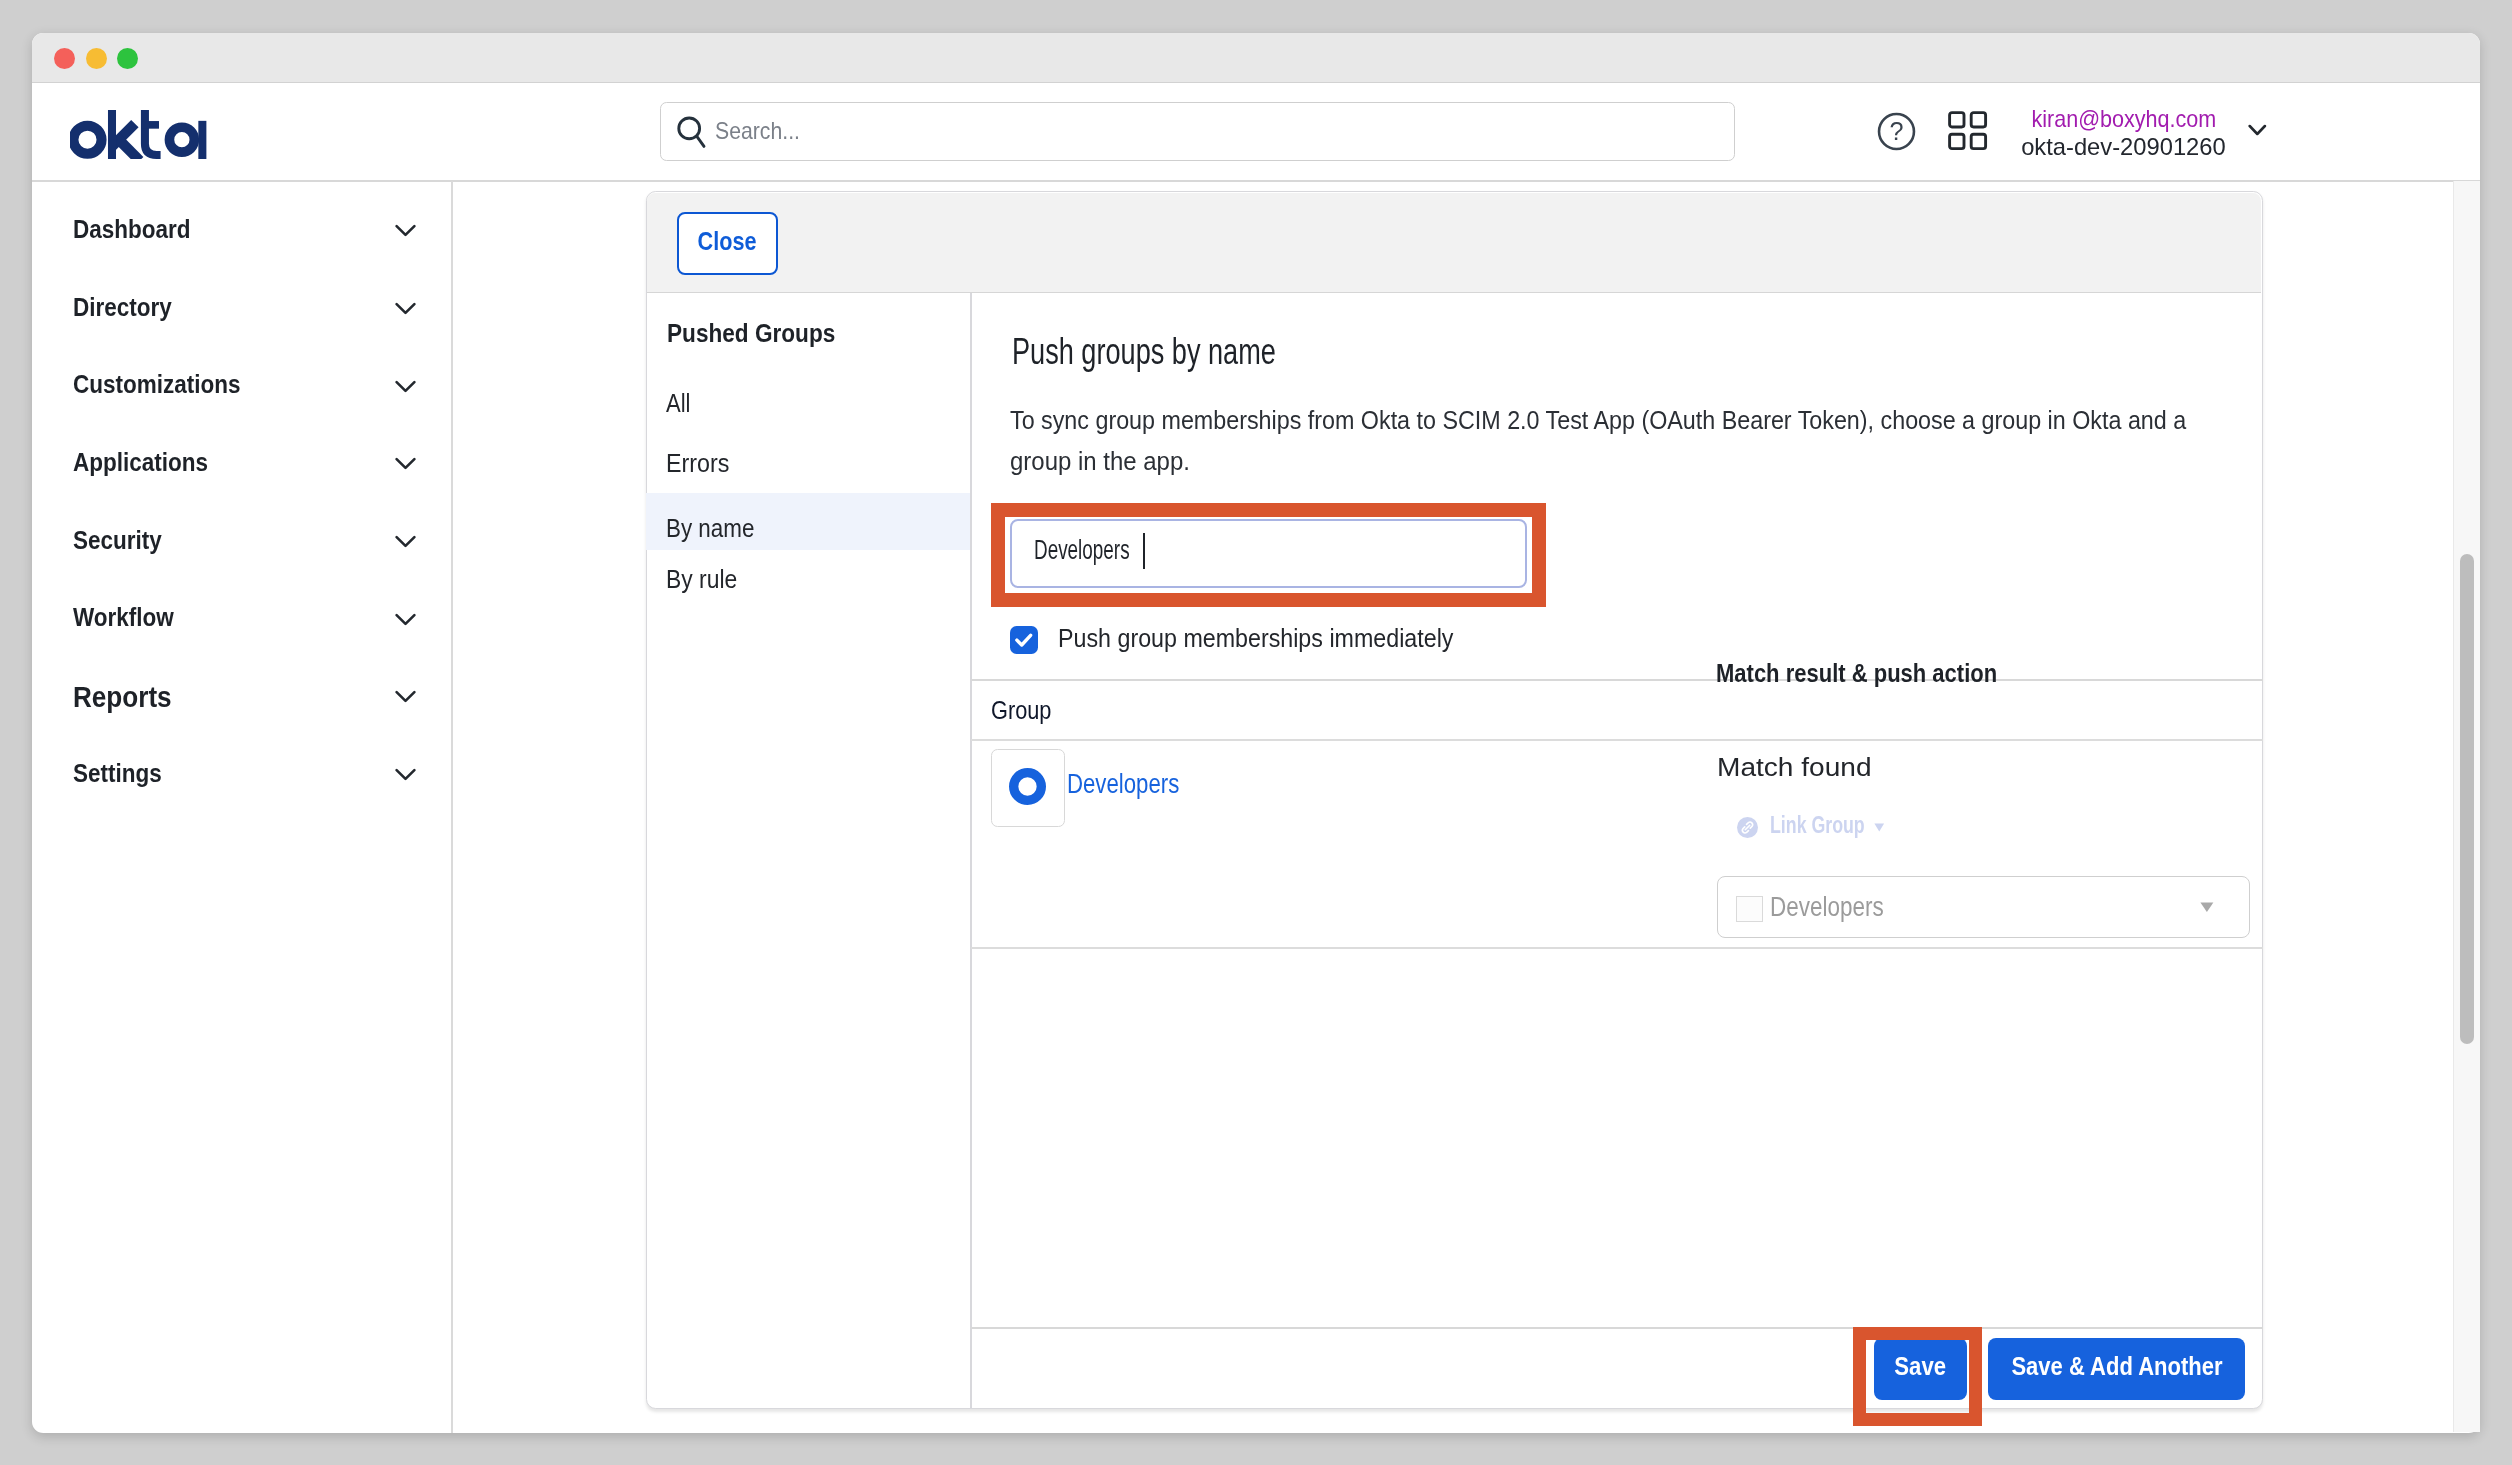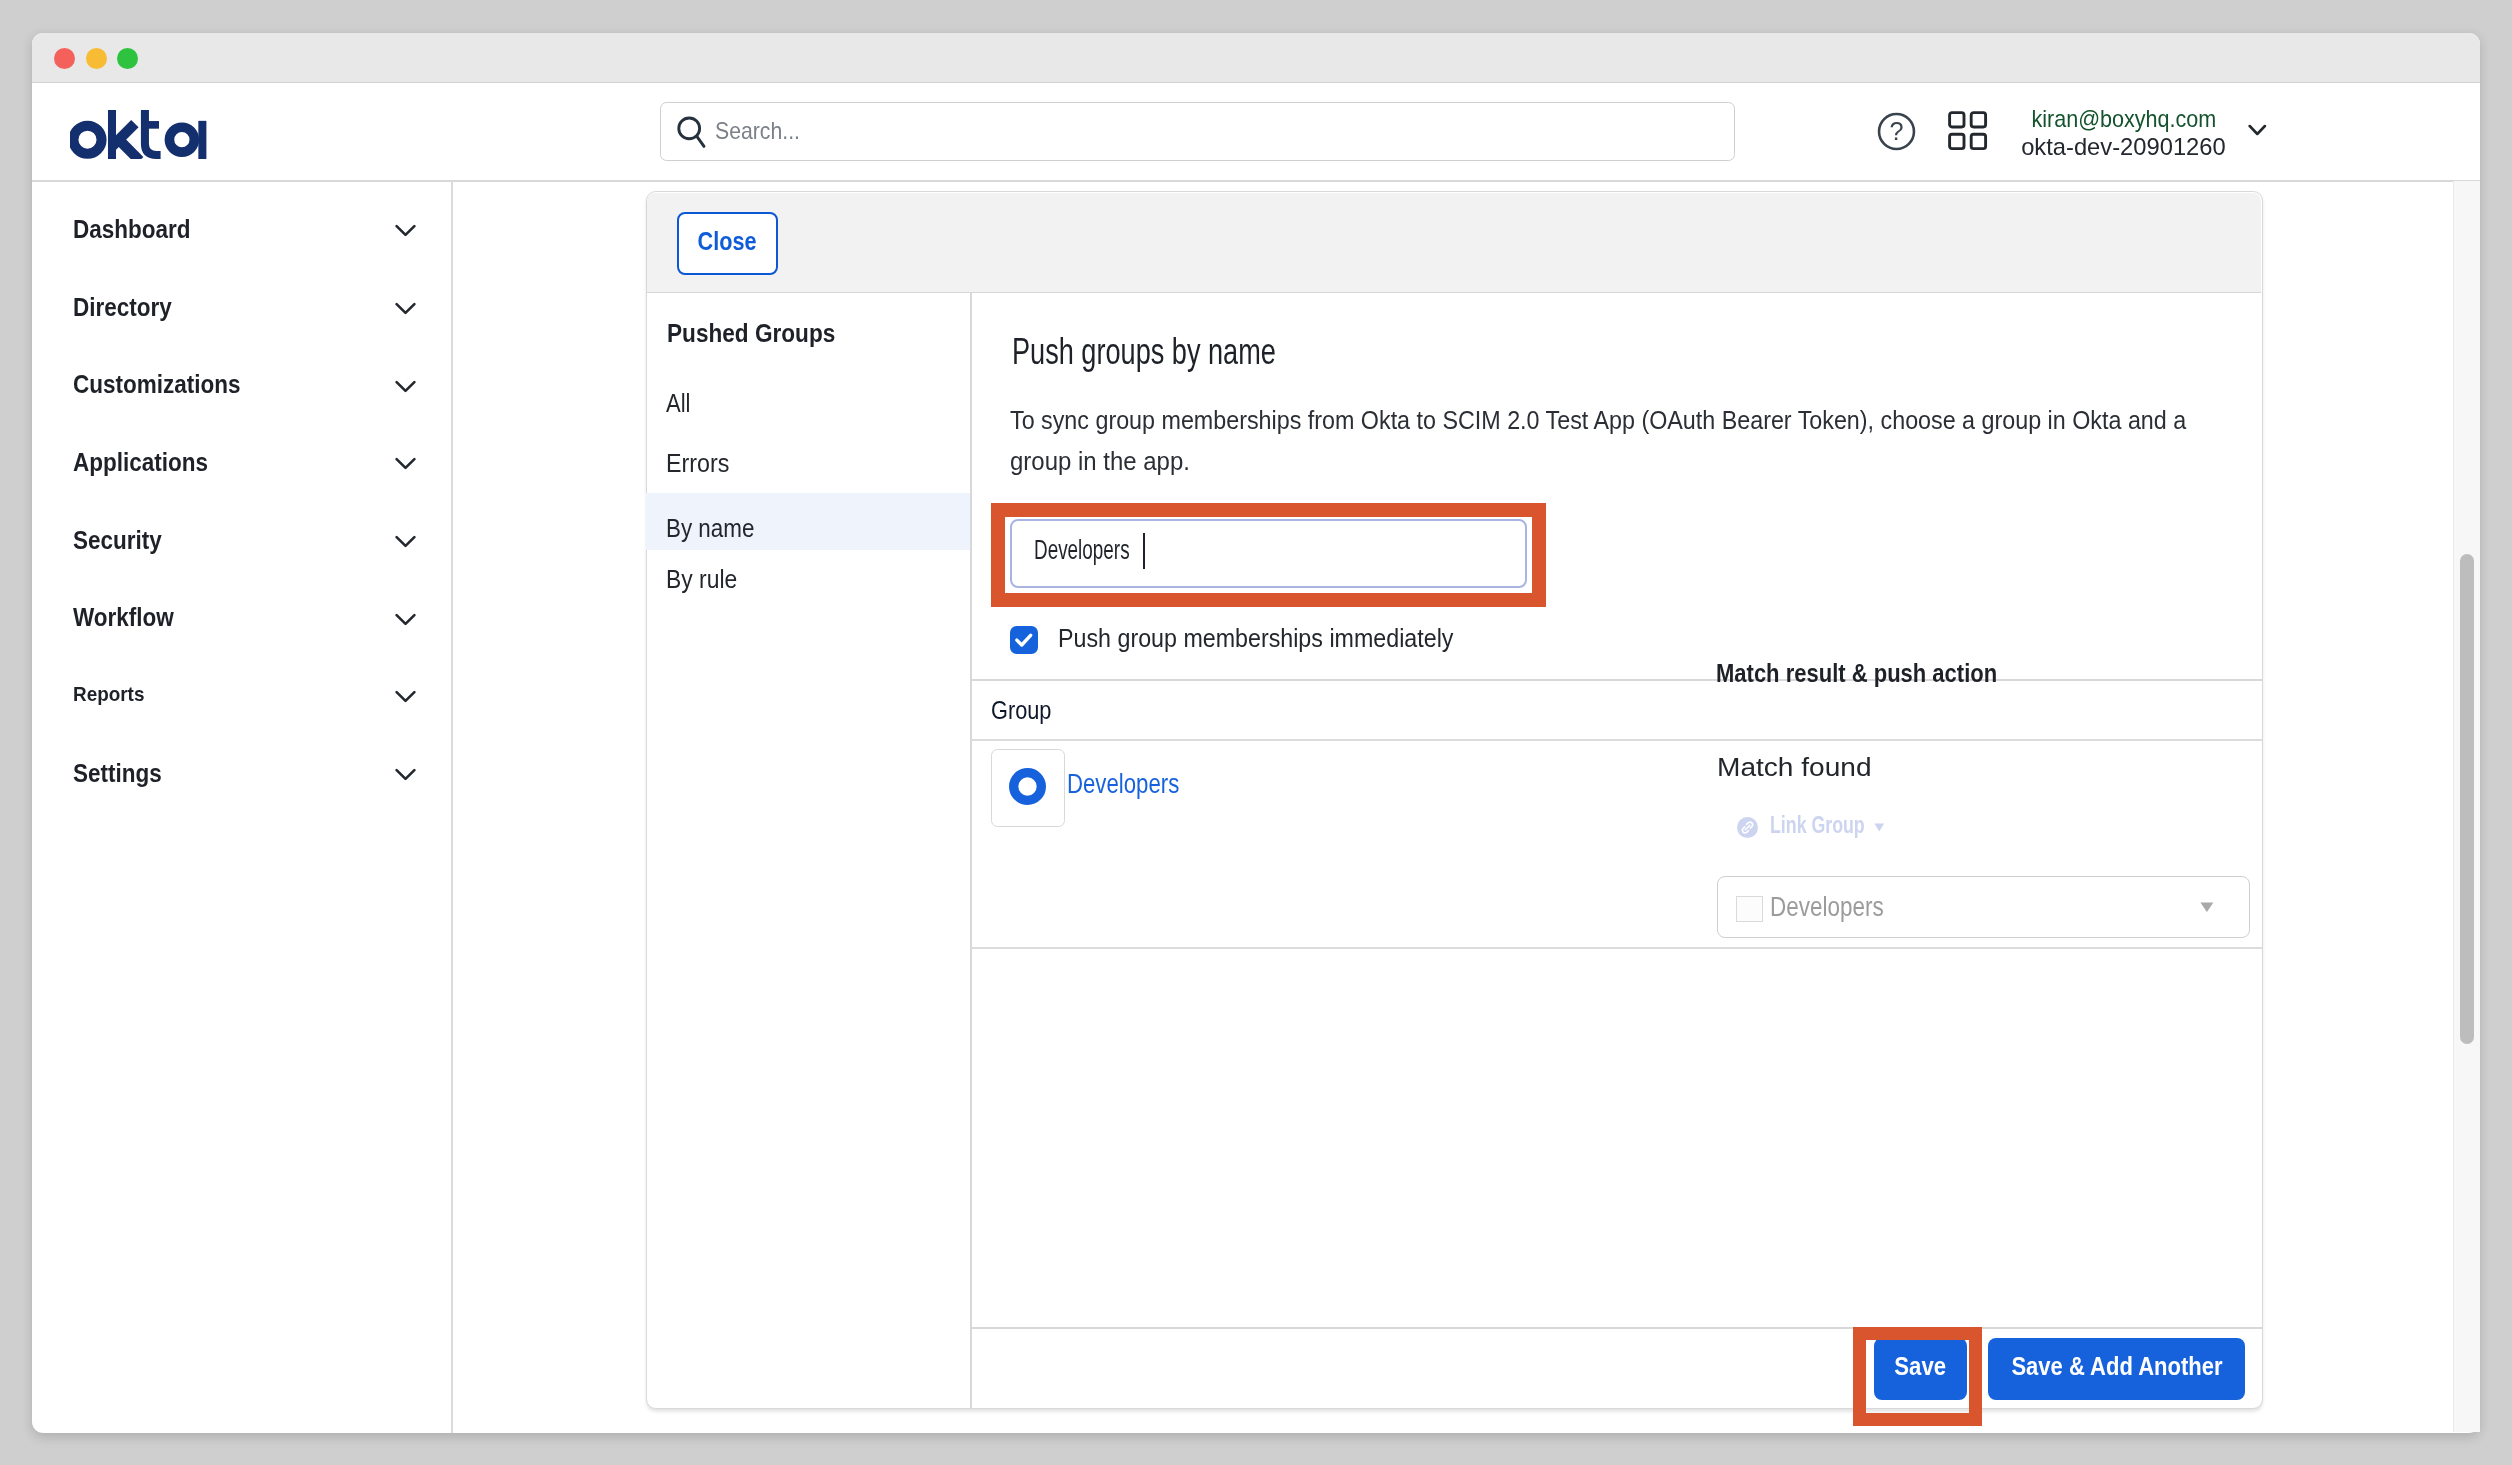--- a/index.html
+++ b/index.html
@@ -41,21 +41,21 @@
 <svg class="abs" style="left:1877px;top:112px;" width="39" height="39" viewBox="0 0 48 48" fill="none">
     <circle cx="24" cy="24" r="21.5" stroke="#39434e" stroke-width="3.2"></circle>
     <text x="24" y="34.5" text-anchor="middle" font-family="Liberation Sans" font-size="31" fill="#39434e">?</text>
   </svg>
 <svg class="abs" style="left:1948px;top:111px;" width="40" height="40" viewBox="0 0 50 50" fill="none" stroke="#23282e" stroke-width="3.6">
   <rect x="2" y="2" width="18" height="18" rx="3"></rect>
     <rect x="29" y="2" width="18" height="18" rx="3"></rect>
   <rect x="2" y="29" width="18" height="18" rx="3"></rect>
     <rect x="29" y="29" width="18" height="18" rx="3"></rect>
 </svg>
-<div class="txt" style="left:2002px;top:107px;font-size:24px;color:#14532d;width:243px;text-align:center;"><span style="display:inline-block;white-space:nowrap;transform:scaleX(0.898);transform-origin:50% 50%;">kiran@boxyhq.com</span></div>
+<div class="txt" style="left:2002px;top:107px;font-size:24px;color:#a21caf;width:243px;text-align:center;"><span style="display:inline-block;white-space:nowrap;transform:scaleX(0.898);transform-origin:50% 50%;">kiran@boxyhq.com</span></div>
 <div class="txt" style="left:2002px;top:135px;font-size:24px;color:#23272e;width:243px;text-align:center;"><span style="display:inline-block;white-space:nowrap;transform:scaleX(0.989);transform-origin:50% 50%;">okta-dev-20901260</span></div>
 <svg class="abs" style="left:2248px;top:124px;" width="18.6" height="12" viewBox="0 0 23 15" fill="none" stroke="#23282e" stroke-width="3.2" stroke-linecap="round" stroke-linejoin="round">
     <path d="M2 2.5 L11.5 12.5 L21 2.5"></path>
   </svg>
 <div class="txt" style="left:73px;top:217px;font-size:25px;color:#1e2228;font-weight:bold;"><span style="display:inline-block;white-space:nowrap;transform:scaleX(0.9);transform-origin:0 50%;">Dashboard</span></div>
 <svg class="abs" style="left:395px;top:224px;" width="21" height="13" viewBox="0 0 26 16" fill="none" stroke="#23282e" stroke-width="3.2" stroke-linecap="round" stroke-linejoin="round">
     <path d="M2 2.5 L13 13.5 L24 2.5"></path>
   </svg>
 <div class="txt" style="left:73px;top:295px;font-size:25px;color:#1e2228;font-weight:bold;"><span style="display:inline-block;white-space:nowrap;transform:scaleX(0.9);transform-origin:0 50%;">Directory</span></div>
 <svg class="abs" style="left:395px;top:302px;" width="21" height="13" viewBox="0 0 26 16" fill="none" stroke="#23282e" stroke-width="3.2" stroke-linecap="round" stroke-linejoin="round">
@@ -70,21 +70,21 @@
     <path d="M2 2.5 L13 13.5 L24 2.5"></path>
   </svg>
 <div class="txt" style="left:73px;top:528px;font-size:25px;color:#1e2228;font-weight:bold;"><span style="display:inline-block;white-space:nowrap;transform:scaleX(0.9);transform-origin:0 50%;">Security</span></div>
 <svg class="abs" style="left:395px;top:535px;" width="21" height="13" viewBox="0 0 26 16" fill="none" stroke="#23282e" stroke-width="3.2" stroke-linecap="round" stroke-linejoin="round">
     <path d="M2 2.5 L13 13.5 L24 2.5"></path>
   </svg>
 <div class="txt" style="left:73px;top:605px;font-size:25px;color:#1e2228;font-weight:bold;"><span style="display:inline-block;white-space:nowrap;transform:scaleX(0.9);transform-origin:0 50%;">Workflow</span></div>
 <svg class="abs" style="left:395px;top:613px;" width="21" height="13" viewBox="0 0 26 16" fill="none" stroke="#23282e" stroke-width="3.2" stroke-linecap="round" stroke-linejoin="round">
     <path d="M2 2.5 L13 13.5 L24 2.5"></path>
   </svg>
-<div class="txt" style="left:73px;top:683px;font-size:21px;color:#1e2228;font-weight:bold;"><span style="display:inline-block;white-space:nowrap;transform:scaleX(0.9);transform-origin:0 50%;">Reports</span></div>
+<div class="txt" style="left:73px;top:683px;font-size:29px;color:#1e2228;font-weight:bold;"><span style="display:inline-block;white-space:nowrap;transform:scaleX(0.9);transform-origin:0 50%;">Reports</span></div>
 <svg class="abs" style="left:395px;top:690px;" width="21" height="13" viewBox="0 0 26 16" fill="none" stroke="#23282e" stroke-width="3.2" stroke-linecap="round" stroke-linejoin="round">
     <path d="M2 2.5 L13 13.5 L24 2.5"></path>
   </svg>
 <div class="txt" style="left:73px;top:761px;font-size:25px;color:#1e2228;font-weight:bold;"><span style="display:inline-block;white-space:nowrap;transform:scaleX(0.9);transform-origin:0 50%;">Settings</span></div>
 <svg class="abs" style="left:395px;top:768px;" width="21" height="13" viewBox="0 0 26 16" fill="none" stroke="#23282e" stroke-width="3.2" stroke-linecap="round" stroke-linejoin="round">
     <path d="M2 2.5 L13 13.5 L24 2.5"></path>
   </svg>
 <div class="abs" style="left:646px;top:191px;width:1617px;height:1218px;background:#fff;border:1.6px solid #d8d8dc;border-radius:9.7px;box-shadow:0 2.4px 3.2px rgba(0,0,0,0.10);"></div>
 <div class="abs" style="left:647px;top:193px;width:1614px;height:100px;background:#f2f2f2;border-bottom:1.6px solid #d6d6d6;border-radius:8px 8px 0 0;"></div>
 <div class="abs" style="left:677px;top:212px;width:101px;height:63px;border:2px solid #0c57d3;border-radius:8px;background:#fff;"></div>

